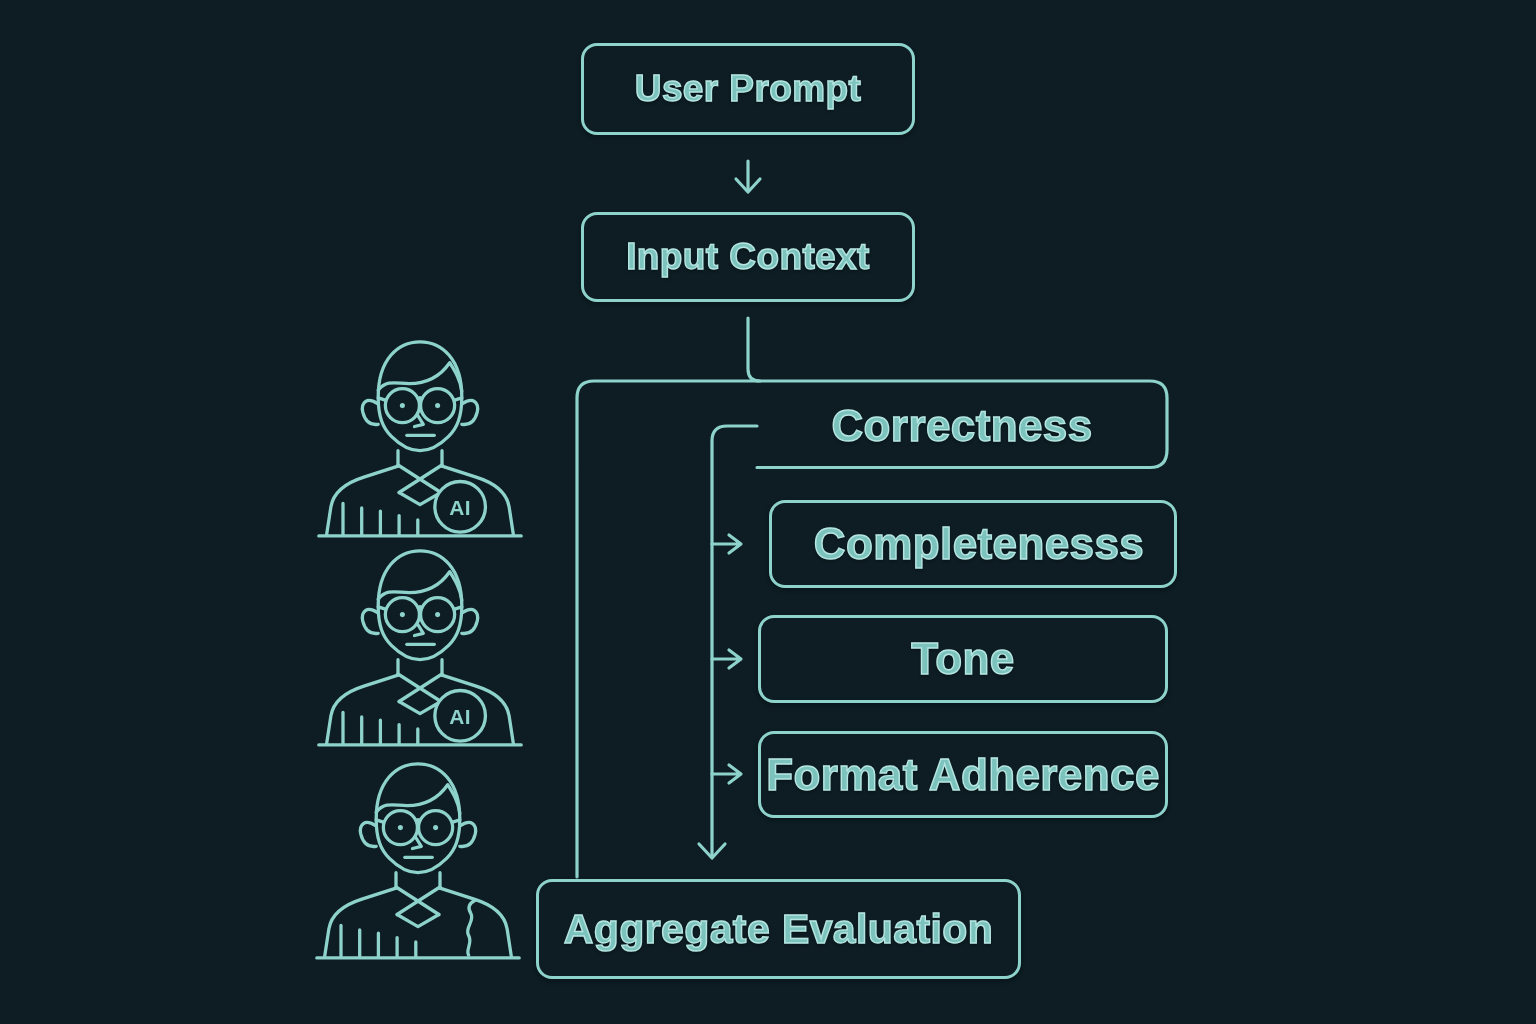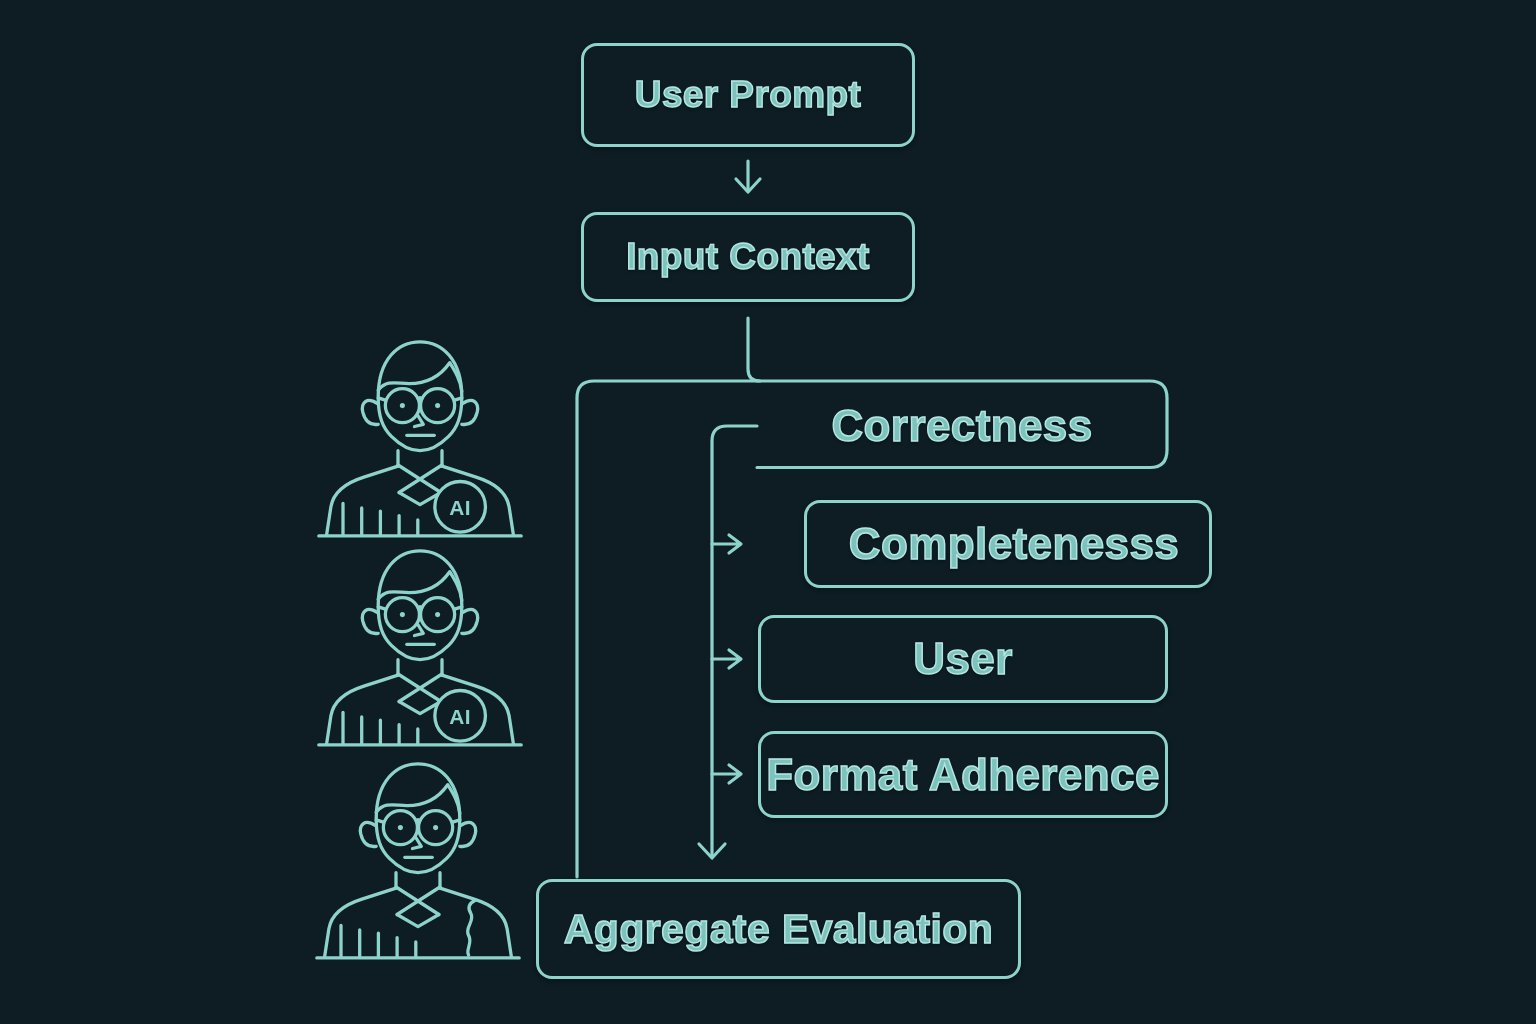--- a/index.html
+++ b/index.html
@@ -26,24 +26,24 @@
   }
   .plain{position:absolute;display:flex;align-items:center;justify-content:center;}
   .label{
     font-weight:600;
     color:var(--text-fill,#7cc3be);
     -webkit-text-stroke:1.4px var(--text-highlight,#b7e6e2);
     text-shadow:0 2px 3px rgba(5,12,15,.55);
     letter-spacing:.4px;white-space:nowrap;
   }
   .fs37{font-size:37px;} .fs40{font-size:44px;} .fs41{font-size:41px;}
-  #user-prompt   {left:581px;top:43px; width:334px;height:104px;}
+  #user-prompt   {left:581px;top:43px; width:334px;height:92px;}
   #input-context {left:581px;top:212px;width:334px;height:90px;}
   #correctness-label{left:757px;top:386px;width:410px;height:80px;}
-  #completeness  {left:804px;top:500px;width:408px;height:88px;padding-left:12px;}
+  #completeness  {left:769px;top:500px;width:408px;height:88px;padding-left:12px;}
   #tone          {left:758px;top:615px;width:410px;height:88px;}
   #format-adherence{left:758px;top:731px;width:410px;height:87px;}
   #aggregate     {left:536px;top:879px;width:485px;height:100px;}
 </style>
 </head>
 <body>
 
 <div id="stage">
 
   <svg width="0" height="0" style="position:absolute" aria-hidden="true">
@@ -124,21 +124,21 @@
 
   <div class="plain" id="correctness-label">
     <span class="label fs40">Correctness</span>
   </div>
 
   <div class="box" id="completeness">
     <span class="label fs40">Completenesss</span>
   </div>
 
   <div class="box" id="tone">
-    <span class="label fs40">User</span>
+    <span class="label fs40">Tone</span>
   </div>
 
   <div class="box" id="format-adherence">
     <span class="label fs40">Format Adherence</span>
   </div>
 
   <div class="box" id="aggregate">
     <span class="label fs41">Aggregate Evaluation</span>
   </div>
 

